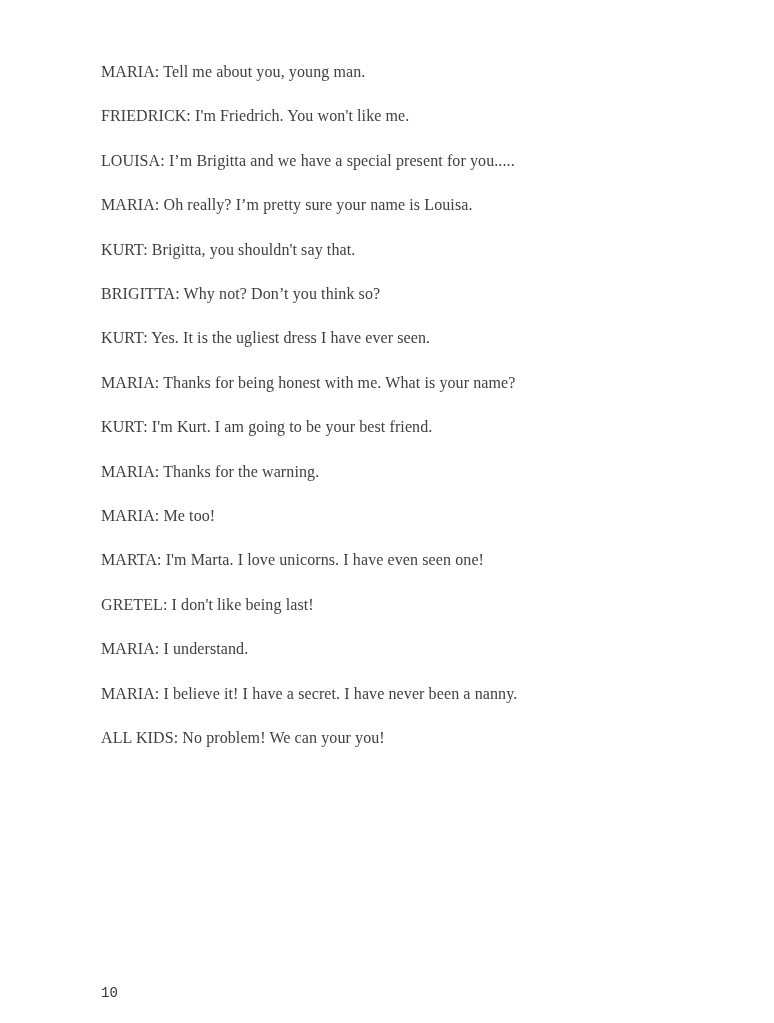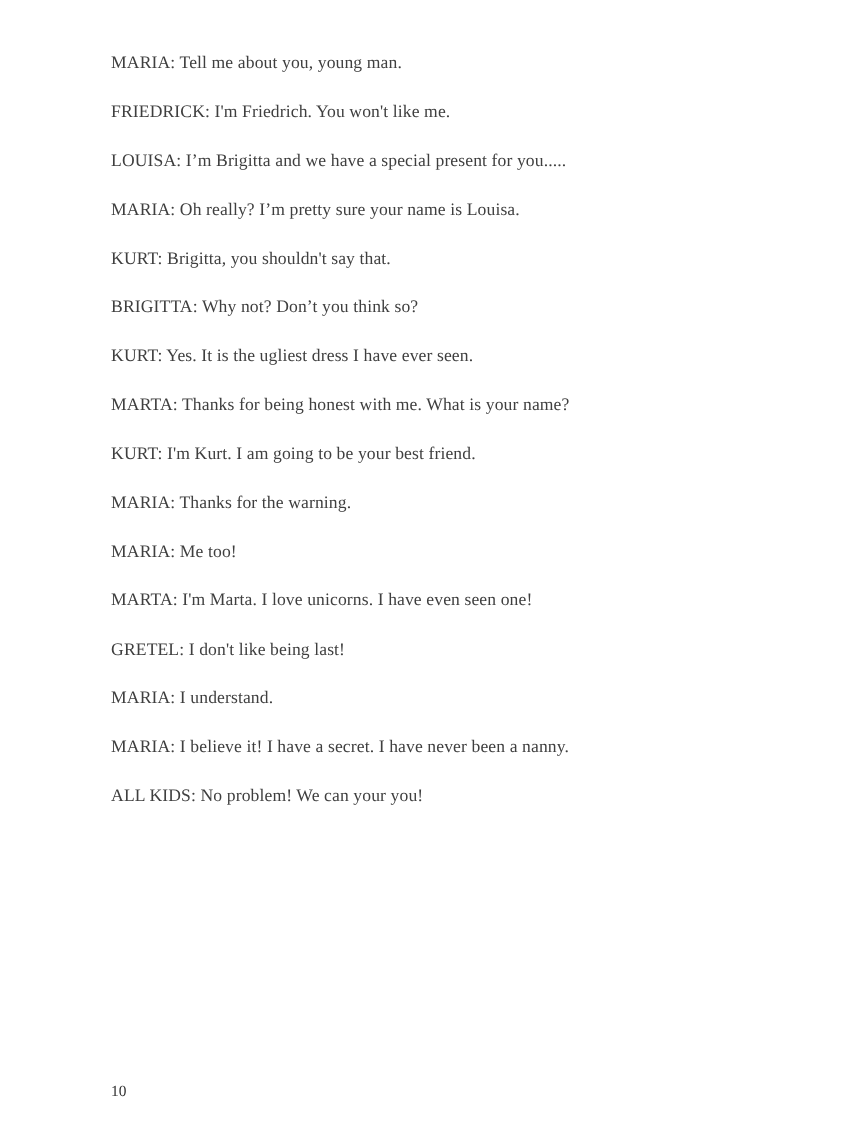--- a/index.html
+++ b/index.html
@@ -15,53 +15,53 @@
     font-family: "Liberation Serif", "DejaVu Serif", serif;
   }
   .page {
     position: absolute;
     inset: 0;
     background: #ffffff;
   }
   .script-body {
     position: absolute;
     left: 101px;
-    top: 36px;
+    top: 50px;
     right: 40px;
   }
   .script-body p {
     margin: 0;
     font-size: 16px;
     line-height: 44.4px;
     color: #3f3f3f;
     letter-spacing: 0.1px;
     white-space: nowrap;
   }
   .page-footer {
     position: absolute;
     left: 101px;
     top: 985px;
-    font-family: Liberation Serif, serif;
+    font-family: Liberation Mono, monospace;
     font-size: 14px;
     color: #333333;
   }
 </style>
 </head>
 <body>
 
 <div class="page">
   <div class="script-body">
     <p>MARIA: Tell me about you, young man.</p>
     <p>FRIEDRICK: I'm Friedrich. You won't like me.</p>
     <p>LOUISA: I’m Brigitta and we have a special present for you.....</p>
     <p>MARIA: Oh really? I’m pretty sure your name is Louisa.</p>
     <p>KURT: Brigitta, you shouldn't say that.</p>
     <p>BRIGITTA: Why not? Don’t you think so?</p>
     <p>KURT: Yes. It is the ugliest dress I have ever seen.</p>
-    <p>MARTA: Thanks for being honest with me. What is your name?</p>
+    <p>MARIA: Thanks for being honest with me. What is your name?</p>
     <p>KURT: I'm Kurt. I am going to be your best friend.</p>
     <p>MARIA: Thanks for the warning.</p>
     <p>MARIA: Me too!</p>
     <p>MARTA: I'm Marta. I love unicorns. I have even seen one!</p>
     <p>GRETEL: I don't like being last!</p>
     <p>MARIA: I understand.</p>
     <p>MARIA: I believe it! I have a secret. I have never been a nanny.</p>
     <p>ALL KIDS: No problem! We can your you!</p>
   </div>
   <div class="page-footer">10</div>

